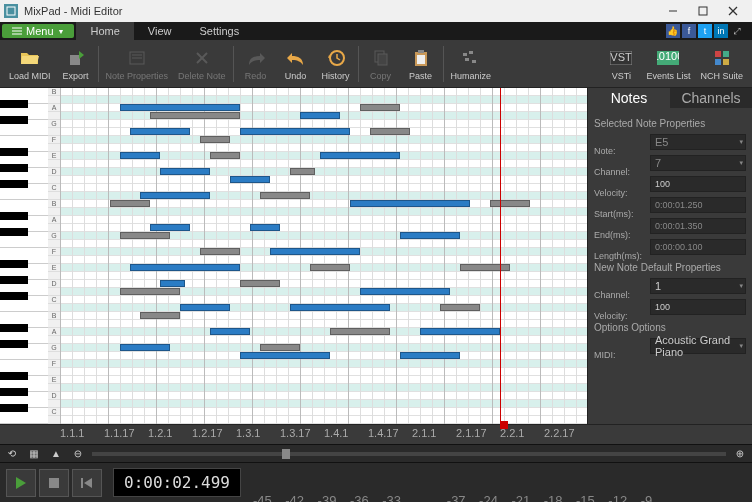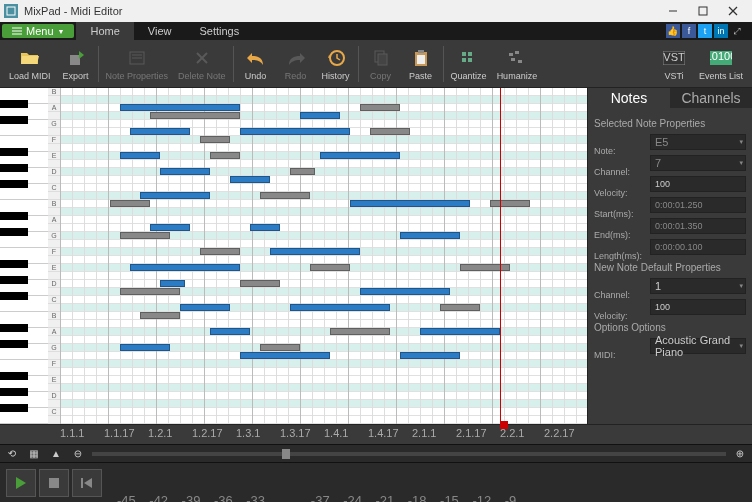--- a/index.html
+++ b/index.html
@@ -168,35 +168,35 @@
   <div class="tbtn disabled">
       <div class="ticon">
         <svg width="16" height="16">
           <line x1="3" y1="3" x2="13" y2="13" stroke="#888" stroke-width="2"></line>
           <line x1="13" y1="3" x2="3" y2="13" stroke="#888" stroke-width="2"></line>
         </svg>
       </div>
       <div class="tlabel">Delete Note</div>
     </div>
   <div class="tsep"></div>
+  <div class="tbtn disabled">
+      <div class="ticon">
+        <svg width="20" height="16" viewBox="0 0 20 16">
+          <path d="M14 3 L19 8 L14 13 L14 10 C8 10 5 12 3 15 C3 8 8 6 14 6 Z" fill="#888"></path>
+        </svg>
+      </div>
+      <div class="tlabel">Redo</div>
+    </div>
   <div class="tbtn">
       <div class="ticon">
         <svg width="20" height="16" viewBox="0 0 20 16">
           <path d="M6 3 L1 8 L6 13 L6 10 C12 10 15 12 17 15 C17 8 12 6 6 6 Z" fill="#e8a848"></path>
         </svg>
       </div>
       <div class="tlabel">Undo</div>
-    </div>
-  <div class="tbtn disabled">
-      <div class="ticon">
-        <svg width="20" height="16" viewBox="0 0 20 16">
-          <path d="M14 3 L19 8 L14 13 L14 10 C8 10 5 12 3 15 C3 8 8 6 14 6 Z" fill="#888"></path>
-        </svg>
-      </div>
-      <div class="tlabel">Redo</div>
     </div>
   <div class="tbtn">
       <div class="ticon">
         <svg width="18" height="18" viewBox="0 0 18 18">
           <circle cx="10" cy="9" r="7" fill="none" stroke="#e8a848" stroke-width="2"></circle>
           <path d="M10 5 L10 9 L13 11" stroke="#e8a848" stroke-width="1.5" fill="none"></path>
           <path d="M2 6 L1 9 L4 8" fill="#e8a848"></path>
         </svg>
       </div>
       <div class="tlabel">History</div>
@@ -215,31 +215,20 @@
       <div class="ticon">
         <svg width="16" height="18">
           <rect x="2" y="3" width="12" height="14" fill="#c89858"></rect>
           <rect x="5" y="1" width="6" height="3" fill="#888"></rect>
           <rect x="4" y="6" width="8" height="9" fill="#eee"></rect>
         </svg>
       </div>
       <div class="tlabel">Paste</div>
     </div>
   <div class="tsep"></div>
-  <div class="tbtn">
-      <div class="ticon">
-        <svg width="18" height="16">
-          <rect x="2" y="2" width="4" height="4" fill="#6a8"></rect>
-          <rect x="8" y="2" width="4" height="4" fill="#6a8"></rect>
-          <rect x="2" y="8" width="4" height="4" fill="#6a8"></rect>
-          <rect x="8" y="8" width="4" height="4" fill="#6a8"></rect>
-        </svg>
-      </div>
-      <div class="tlabel">Quantize</div>
-    </div>
   <div class="tbtn">
       <div class="ticon">
         <svg width="18" height="16">
           <rect x="1" y="3" width="4" height="3" fill="#888"></rect>
           <rect x="7" y="1" width="4" height="3" fill="#888"></rect>
           <rect x="3" y="8" width="4" height="3" fill="#888"></rect>
           <rect x="10" y="10" width="4" height="3" fill="#888"></rect>
         </svg>
       </div>
       <div class="tlabel">Humanize</div>
@@ -255,20 +244,31 @@
       <div class="tlabel">VSTi</div>
     </div>
   <div class="tbtn">
       <div class="ticon">
         <svg width="22" height="14">
           <rect x="0" y="0" width="22" height="14" fill="#4a7"></rect>
           <text x="11" y="9" fill="#fff" font-size="5" text-anchor="middle">10100</text>
         </svg>
       </div>
       <div class="tlabel">Events List</div>
+    </div>
+  <div class="tbtn">
+      <div class="ticon">
+        <svg width="18" height="18">
+          <rect x="2" y="2" width="6" height="6" fill="#c44"></rect>
+          <rect x="10" y="2" width="6" height="6" fill="#4a8"></rect>
+          <rect x="2" y="10" width="6" height="6" fill="#48c"></rect>
+          <rect x="10" y="10" width="6" height="6" fill="#ca4"></rect>
+        </svg>
+      </div>
+      <div class="tlabel">NCH Suite</div>
     </div>
 </div>
 
 <div class="main">
   <div class="pianoroll">
     <div class="keyboard" id="keyboard">
         <div class="whitekey"></div>
         <div class="whitekey"></div>
         <div class="whitekey"></div>
         <div class="whitekey"></div>
@@ -585,20 +585,21 @@
       <svg width="12" height="12" viewBox="0 0 12 12">
         <rect x="1" y="1" width="10" height="10"></rect>
       </svg>
     </div>
   <div class="playbtn sec">
       <svg width="14" height="12" viewBox="0 0 14 12">
         <rect x="1" y="1" width="2" height="10"></rect>
         <path d="M12 1 L4 6 L12 11 Z"></path>
       </svg>
     </div>
+  <div class="timedisplay">0:00:02.499</div>
   <div class="dbmeter" id="dbmeter">
       <div class="dbtick" style="left: 0px;">-45</div>
       <div class="dbtick" style="left: 32.3077px;">-42</div>
       <div class="dbtick" style="left: 64.6154px;">-39</div>
       <div class="dbtick" style="left: 96.9231px;">-36</div>
       <div class="dbtick" style="left: 129.231px;">-33</div>
       <div class="dbtick" style="left: 161.538px; margin-top: 12px;">-30</div>
       <div class="dbtick" style="left: 193.846px;">-37</div>
       <div class="dbtick" style="left: 226.154px;">-24</div>
       <div class="dbtick" style="left: 258.462px;">-21</div>

